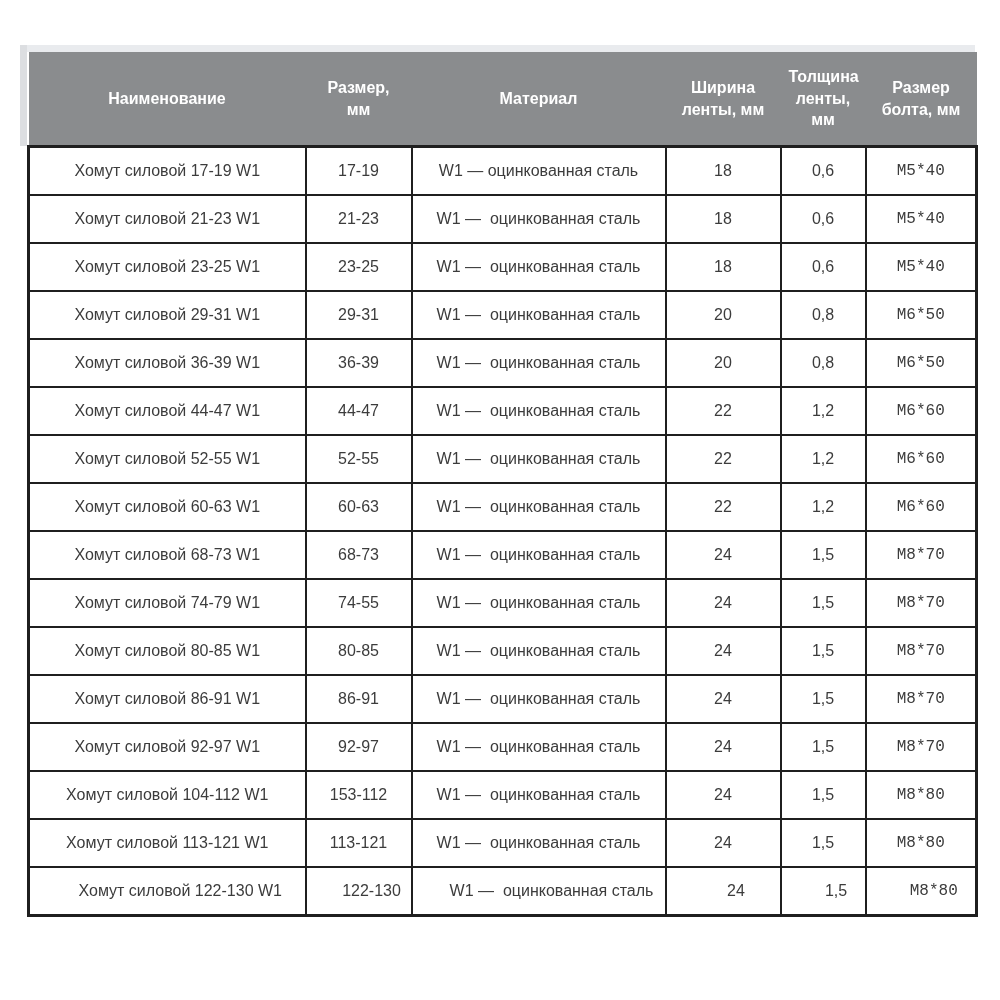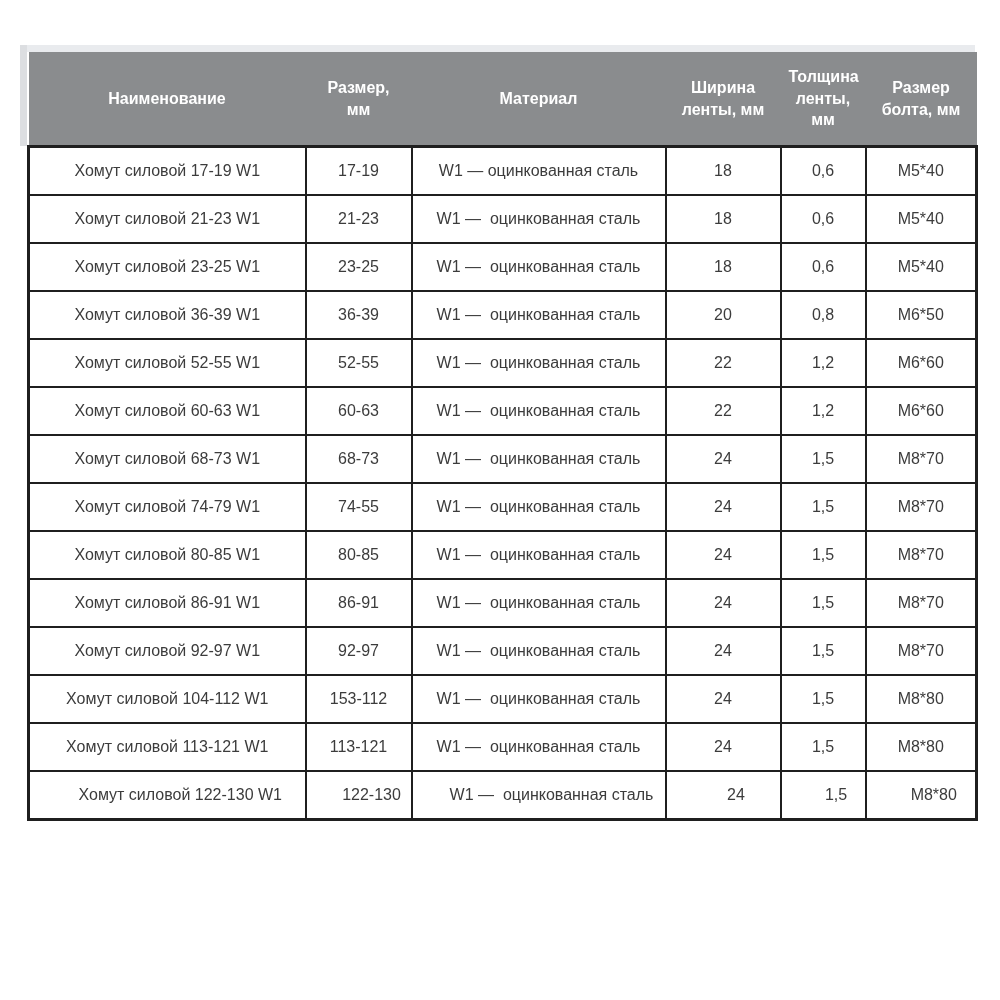--- a/index.html
+++ b/index.html
@@ -62,21 +62,21 @@
     border: 2px solid #1f1f1f;
     color: #3c3c3c;
     font-size: 16px;
     text-align: center;
     vertical-align: middle;
     height: 46px;
     padding: 0 6px;
   }
   tbody td.c-material { white-space: pre-wrap; }
   tbody tr td:first-child { border-left-width: 3px; }
-  tbody tr td:last-child  { border-right-width: 3px; }
+  tbody tr td:last-child  { border-right-width: 3px; font-family: Liberation Mono, monospace; }
   tbody tr:last-child td  { border-bottom-width: 3px; padding-left: 32px; }
   tbody tr:first-child td { border-top-width: 3px; border-radius: 16px; }
 </style>
 </head>
 <body>
 
 <div class="page">
   <div class="hl-top"></div>
   <div class="hl-left"></div>
 
@@ -118,44 +118,60 @@
   </tr>
         <tr>
     <td class="c-name">Хомут силовой 23-25 W1</td>
     <td class="c-size">23-25</td>
     <td class="c-material">W1 —  оцинкованная сталь</td>
     <td class="c-width">18</td>
     <td class="c-thickness">0,6</td>
     <td class="c-bolt">M5*40</td>
   </tr>
         <tr>
-    <td class="c-name">Хомут силовой 36-39 W1</td>
-    <td class="c-size">36-39</td>
+    <td class="c-name">Хомут силовой 29-31 W1</td>
+    <td class="c-size">29-31</td>
     <td class="c-material">W1 —  оцинкованная сталь</td>
     <td class="c-width">20</td>
     <td class="c-thickness">0,8</td>
     <td class="c-bolt">M6*50</td>
   </tr>
         <tr>
-    <td class="c-name">Хомут силовой 52-55 W1</td>
-    <td class="c-size">52-55</td>
+    <td class="c-name">Хомут силовой 36-39 W1</td>
+    <td class="c-size">36-39</td>
+    <td class="c-material">W1 —  оцинкованная сталь</td>
+    <td class="c-width">20</td>
+    <td class="c-thickness">0,8</td>
+    <td class="c-bolt">M6*50</td>
+  </tr>
+        <tr>
+    <td class="c-name">Хомут силовой 44-47 W1</td>
+    <td class="c-size">44-47</td>
     <td class="c-material">W1 —  оцинкованная сталь</td>
     <td class="c-width">22</td>
     <td class="c-thickness">1,2</td>
     <td class="c-bolt">M6*60</td>
   </tr>
         <tr>
-    <td class="c-name">Хомут силовой 60-63 W1</td>
-    <td class="c-size">60-63</td>
+    <td class="c-name">Хомут силовой 52-55 W1</td>
+    <td class="c-size">52-55</td>
     <td class="c-material">W1 —  оцинкованная сталь</td>
     <td class="c-width">22</td>
     <td class="c-thickness">1,2</td>
     <td class="c-bolt">M6*60</td>
   </tr>
         <tr>
+    <td class="c-name">Хомут силовой 60-63 W1</td>
+    <td class="c-size">60-63</td>
+    <td class="c-material">W1 —  оцинкованная сталь</td>
+    <td class="c-width">22</td>
+    <td class="c-thickness">1,2</td>
+    <td class="c-bolt">M6*60</td>
+  </tr>
+        <tr>
     <td class="c-name">Хомут силовой 68-73 W1</td>
     <td class="c-size">68-73</td>
     <td class="c-material">W1 —  оцинкованная сталь</td>
     <td class="c-width">24</td>
     <td class="c-thickness">1,5</td>
     <td class="c-bolt">M8*70</td>
   </tr>
         <tr>
     <td class="c-name">Хомут силовой 74-79 W1</td>
     <td class="c-size">74-55</td>

